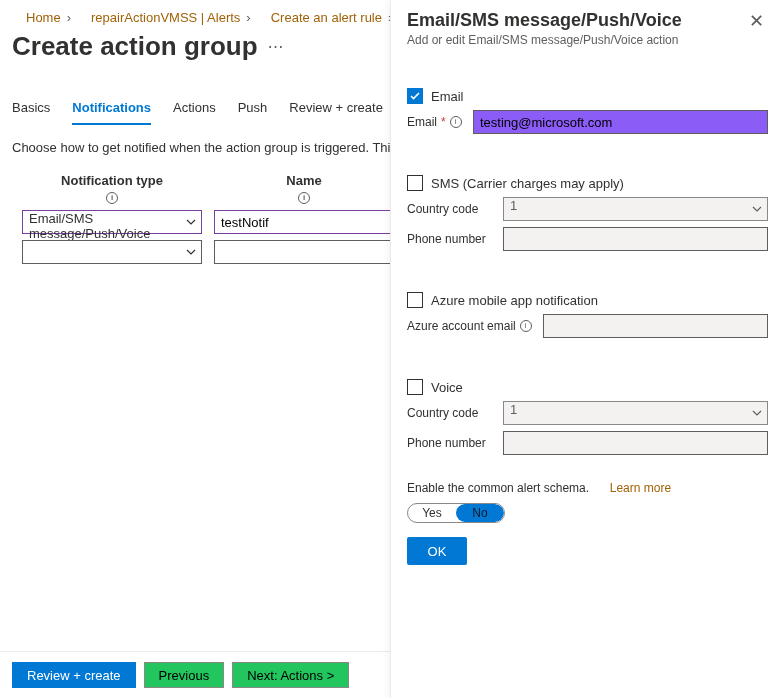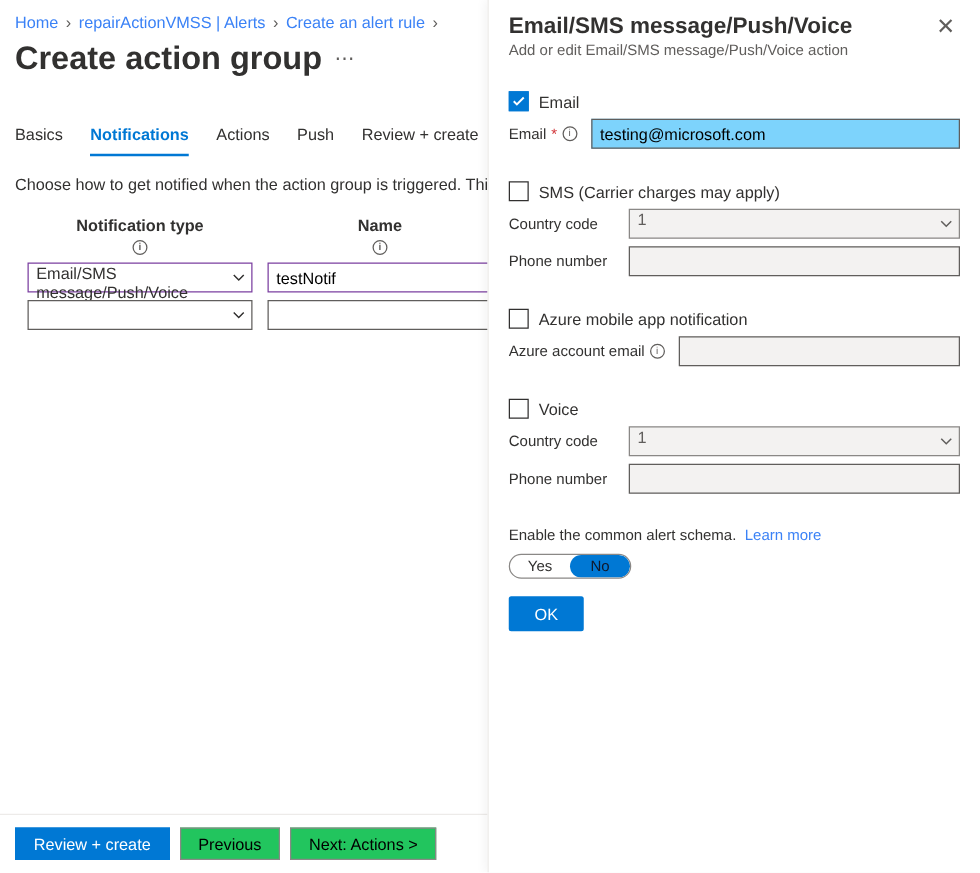--- a/index.html
+++ b/index.html
@@ -1,17 +1,17 @@
 <!DOCTYPE html>
 <html><head>
 <meta charset="utf-8">
 <style>
   * { box-sizing: border-box; font-family: "Segoe UI", Arial, sans-serif; }
   body { margin: 0; width: 784px; height: 698px; background: #fff; color: #323130; font-size: 13px; position: relative; overflow: hidden; }
-  a { color: #3b82f6; text-decoration: none; cursor: pointer; }
+  a { color: #a16207; text-decoration: none; cursor: pointer; margin-left: 14px; }
 
   
   .main { padding: 10px 12px 0 12px; height: 100%; }
   .breadcrumbs { font-size: 13px; display: flex; align-items: center; gap: 6px; flex-wrap: wrap; }
   .breadcrumbs .sep { color: #605e5c; }
   .page-title-row { display: flex; align-items: center; gap: 10px; margin-top: 6px; }
   .page-title { font-size: 26px; font-weight: 600; }
   .ellipsis { color: #605e5c; font-size: 16px; cursor: pointer; }
 
   .tabs { display: flex; gap: 22px; margin-top: 32px; border-bottom: 1px solid transparent; }
@@ -40,30 +40,30 @@
   .btn { height: 26px; padding: 0 14px; font-size: 13px; border: 1px solid #8a8886; background: #22c55e; cursor: pointer; display: inline-flex; align-items: center; }
   .btn.primary { background: #0078d4; color: #fff; border-color: #0078d4; }
 
   
   .panel { position: absolute; top: 0; right: 0; width: 394px; height: 100%; background: #fff; border-left: 1px solid #edebe9; padding: 10px 16px 16px 16px; box-shadow: -2px 0 8px rgba(0,0,0,0.05); }
   .panel-head { display: flex; justify-content: space-between; align-items: flex-start; }
   .panel-title { font-size: 18px; font-weight: 600; }
   .panel-sub { font-size: 12px; color: #605e5c; margin-top: 2px; }
   .close { font-size: 18px; color: #605e5c; cursor: pointer; line-height: 1; padding: 2px 4px; }
 
-  .section { margin-top: 26px; }
+  .section { margin-top: 41px; }
   .check-row { display: flex; align-items: center; gap: 8px; }
   .checkbox { width: 16px; height: 16px; border: 1px solid #323130; display: inline-flex; align-items: center; justify-content: center; cursor: pointer; }
   .checkbox.checked { background: #0078d4; border-color: #0078d4; }
   .checkbox.checked svg { width: 12px; height: 12px; }
   .field-row { display: flex; align-items: center; margin-top: 6px; gap: 6px; }
   .field-label { width: 90px; font-size: 12px; color: #323130; display: flex; align-items: center; gap: 4px; }
   .wide-label { width: 130px; }
   .req { color: #d13438; }
-  .pinput { flex: 1; height: 24px; border: 1px solid #605e5c; padding: 0 6px; font-size: 13px; background: #7dd3fc; }
+  .pinput { flex: 1; height: 24px; border: 1px solid #605e5c; padding: 0 6px; font-size: 13px; background: #8b5cf6; }
   .pinput.disabled { background: #f3f2f1; color: #605e5c; }
   .pselect-wrap { flex: 1; position: relative; }
   .pselect { width: 100%; height: 24px; border: 1px solid #8a8886; background: #f3f2f1; padding: 0 6px; font-size: 13px; color: #605e5c; cursor: default; }
 
   .schema-row { margin-top: 26px; font-size: 12px; }
   .toggle { margin-top: 8px; width: 98px; height: 20px; border: 1px solid #8a8886; border-radius: 10px; display: flex; overflow: hidden; cursor: pointer; }
   .toggle .opt { flex: 1; display: flex; align-items: center; justify-content: center; font-size: 12px; }
   .toggle .opt.active { background: #0078d4; color: #0f172a; border-radius: 10px; }
 
   .ok-btn { margin-top: 14px; background: #0078d4; color: #fff; border: none; height: 28px; width: 60px; font-size: 13px; cursor: pointer; border-radius: 2px; }

